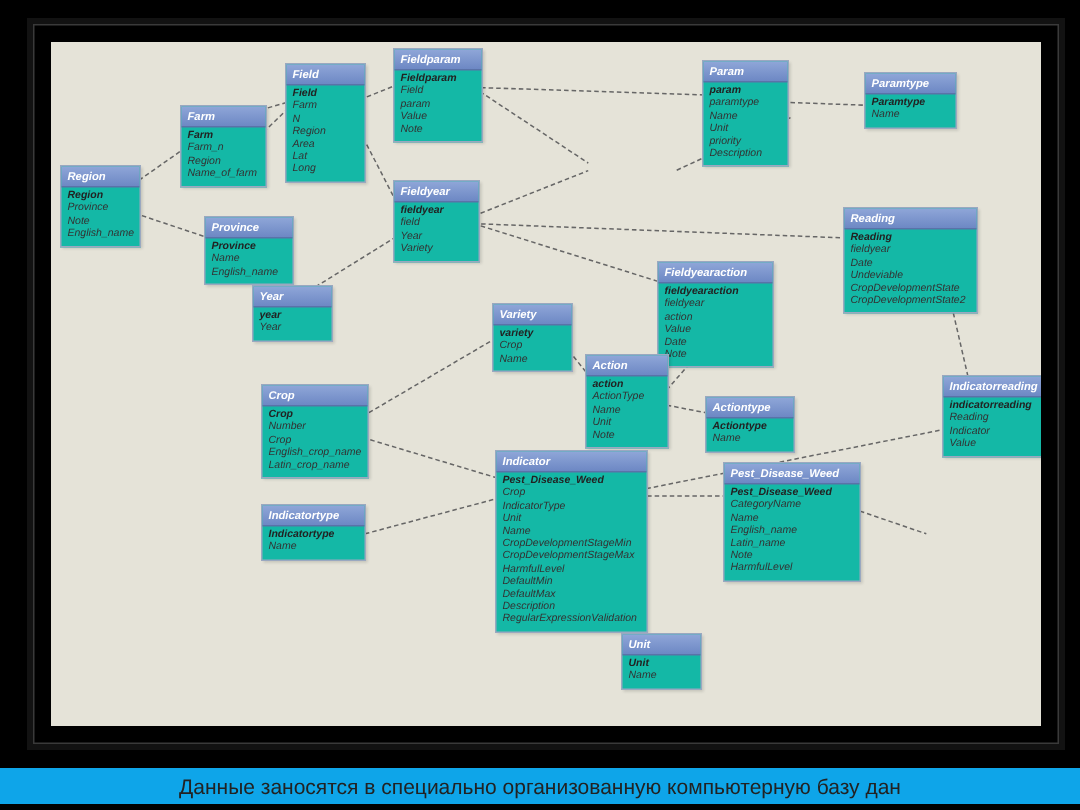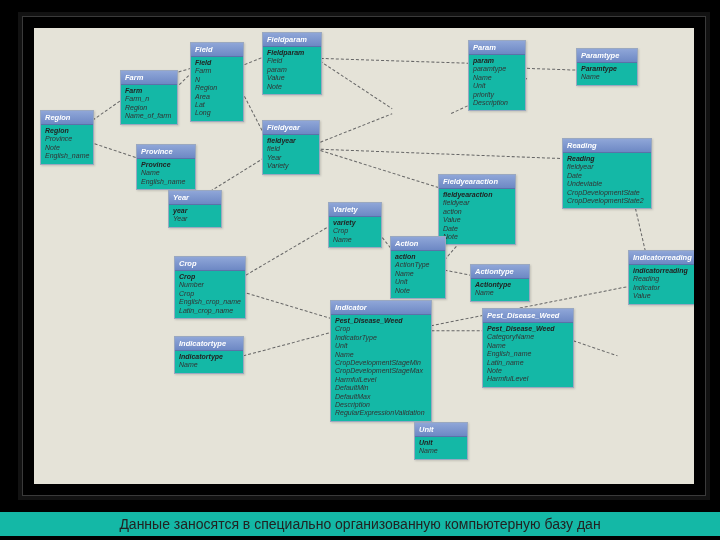--- a/index.html
+++ b/index.html
@@ -72,21 +72,21 @@
     font-weight: bold;
     color: #222;
   }
   .caption {
     position: absolute;
     left: 0;
     width: 720px;
     top: 512px;
     text-align: center;
     color: #222;
-    background: #14b8a6;
+    background: #0ea5e9;
     padding: 4px 0;
     font-size: 14px;
   }
 </style>
 </head>
 <body>
 
 <div class="frame">
   <div class="canvas">
 

